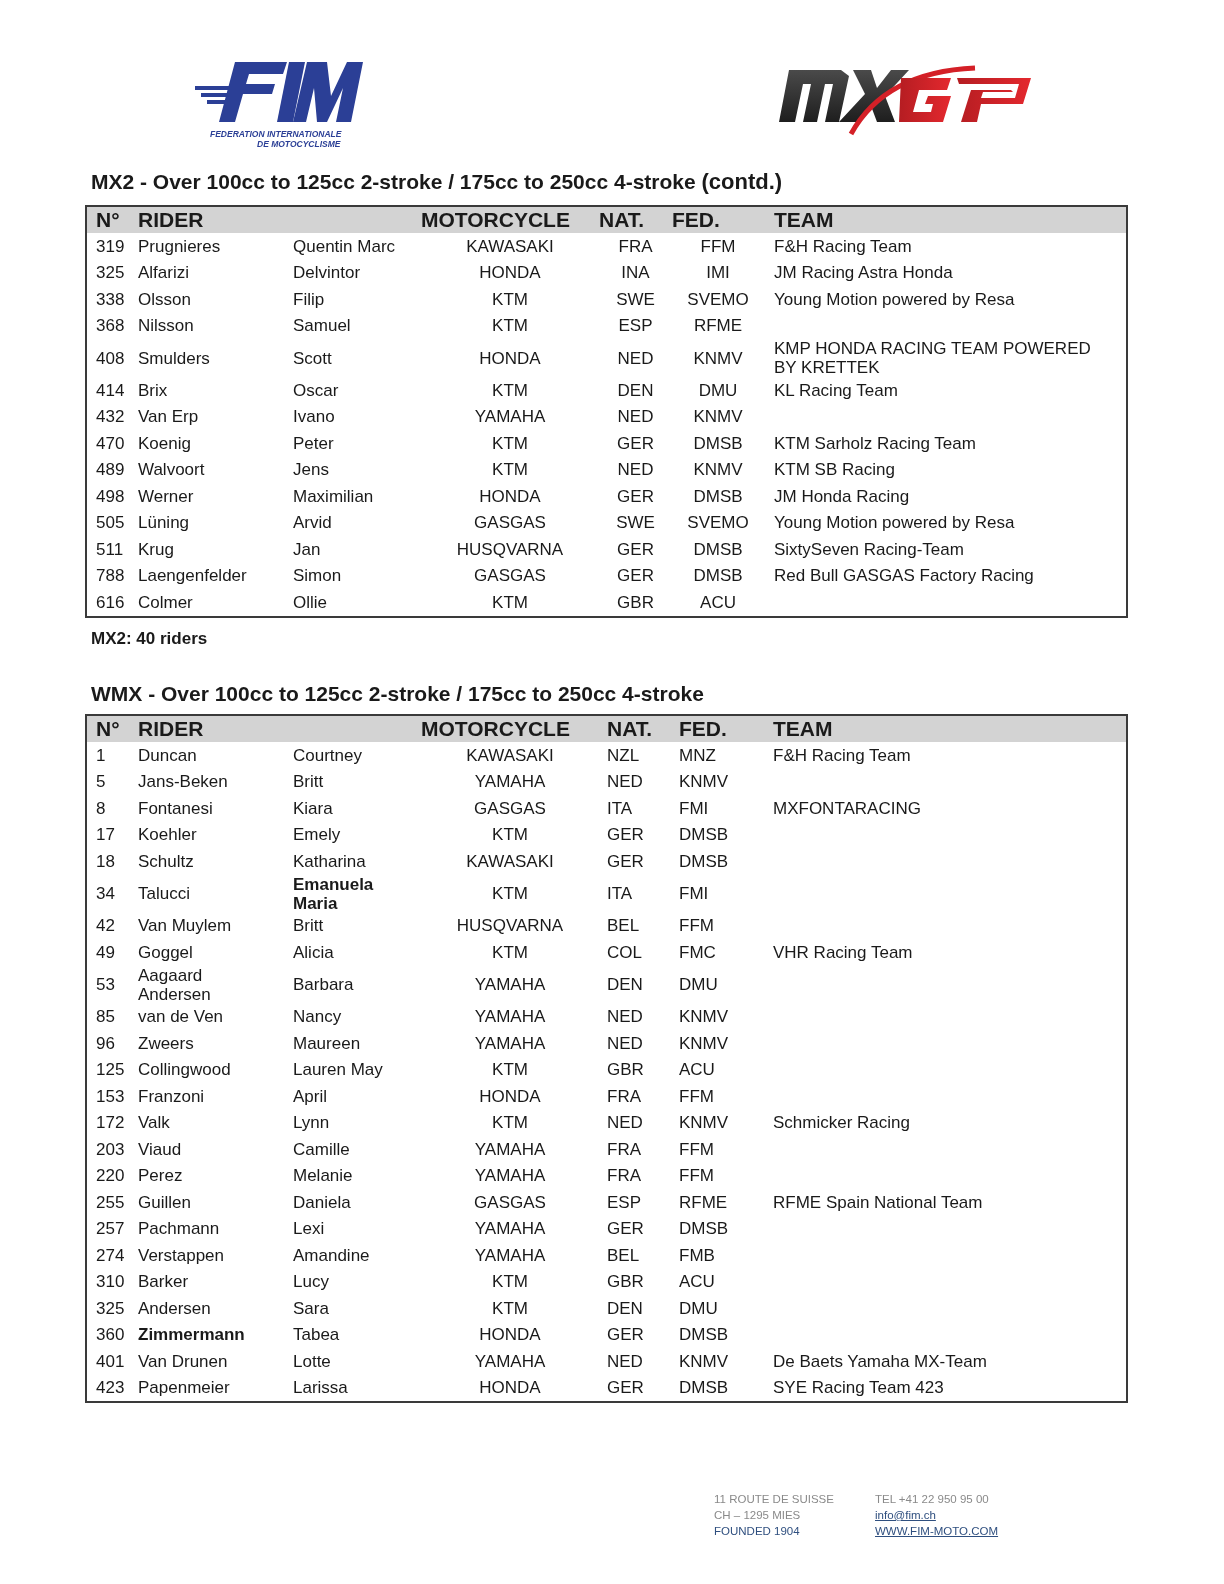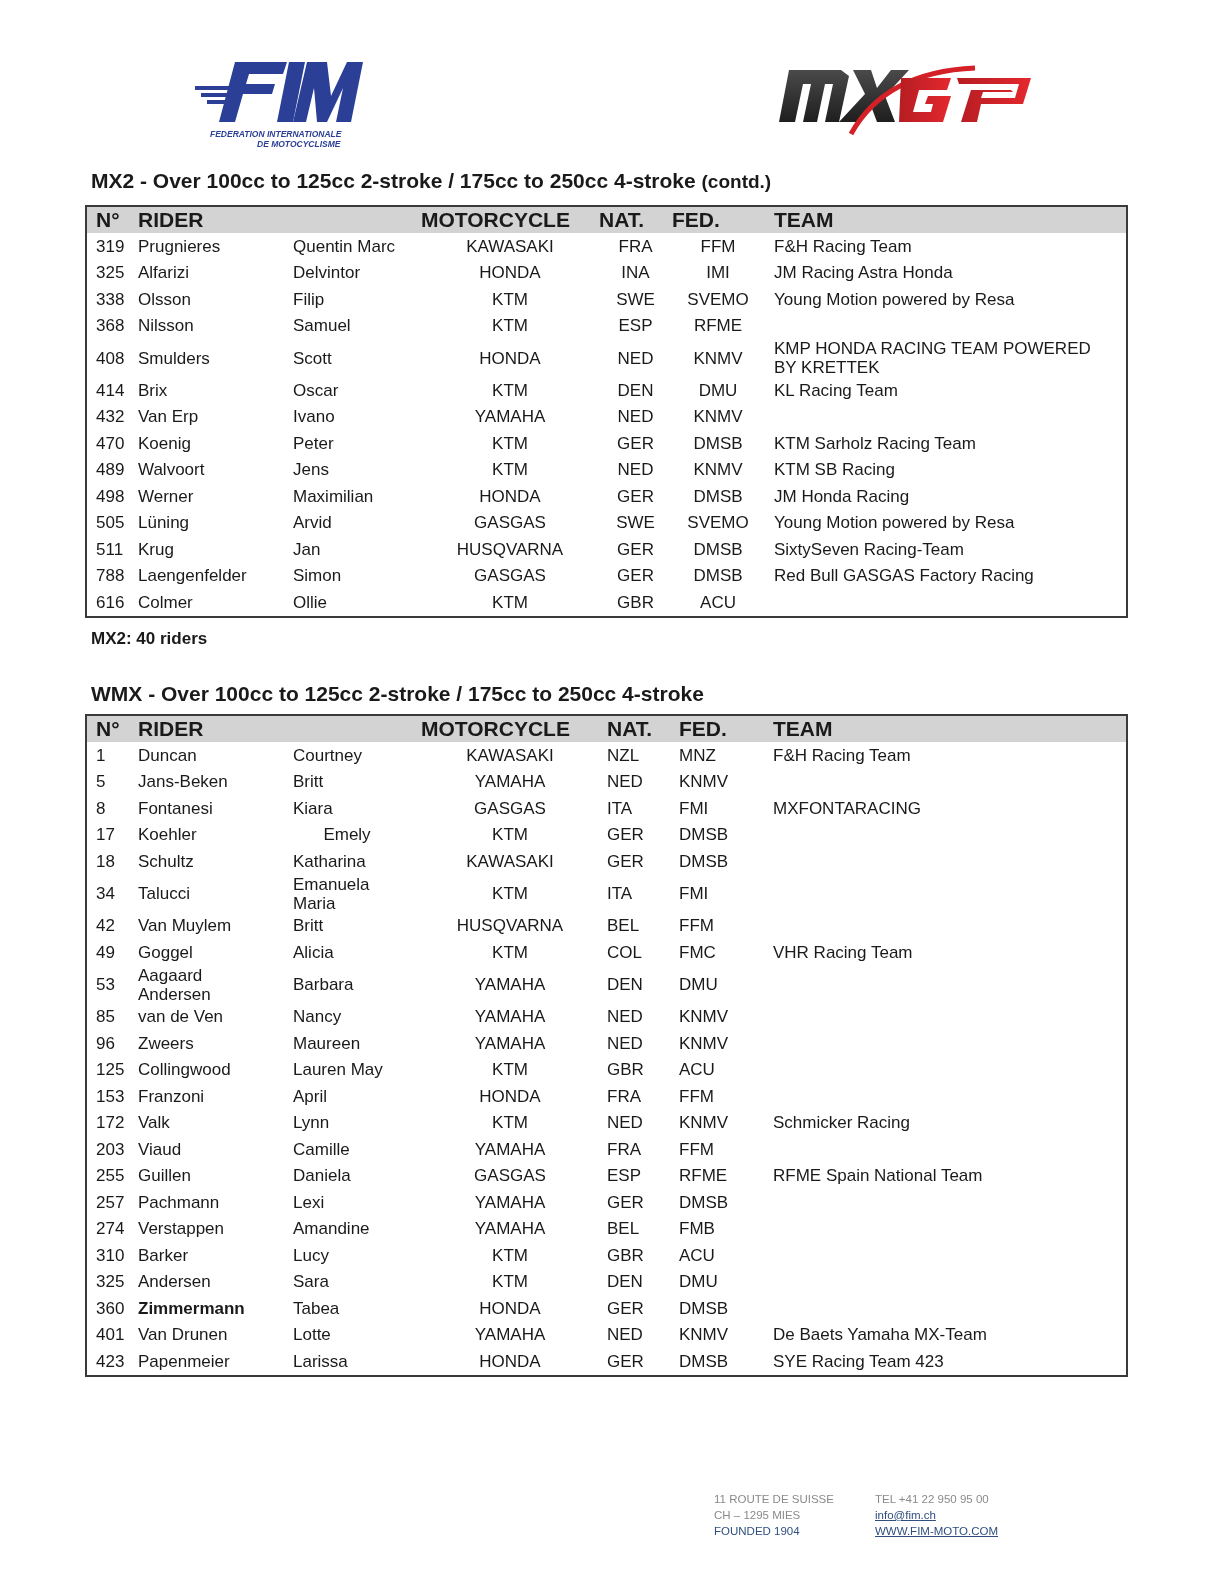--- a/index.html
+++ b/index.html
@@ -1,20 +1,20 @@
 <!DOCTYPE html>
 <html><head>
 <meta charset="utf-8">
 <style>
   html, body { margin:0; padding:0; background:#ffffff; }
   body { width:1224px; height:1584px; position:relative; font-family:"Liberation Sans", sans-serif; color:#1a1a1a; overflow:hidden; }
   .logo-fim { position:absolute; left:195px; top:58px; width:170px; height:92px; }
   .logo-mxgp { position:absolute; left:775px; top:62px; width:260px; height:78px; }
   .section-title { position:absolute; left:91px; font-weight:bold; font-size:21px; color:#1a1a1a; white-space:nowrap; }
-  .section-title .contd { font-size:19px; }
+  .section-title .contd { font-size:22px; }
   table.riders { position:absolute; left:85px; width:1043px; border-collapse:collapse; border:2px solid #3a3a3a; table-layout:fixed; }
   table.riders th { background:#d3d3d3; font-size:21px; font-weight:bold; text-align:left; height:26px; padding:0; line-height:26px; border-top:2px solid #3a3a3a; }
   table.riders td { font-size:17px; padding:0; vertical-align:middle; line-height:19px; }
   table.riders tr.row td { height:26.5px; }
   table.riders tr.tall td { height:38px; }
   .c-num { padding-left:9px !important; }
   .c-center { text-align:center; }
   .summary { position:absolute; left:91px; top:629px; font-size:17px; font-weight:bold; }
   .footer { position:absolute; top:1491px; font-family:"Liberation Sans", sans-serif; font-size:11.5px; line-height:16px; color:#8a8a8a; }
   .footer .blue { color:#2f4f7f; }
@@ -263,39 +263,39 @@
         <td style="padding-right: 20px;">Fontanesi</td>
         <td style="padding-right: 20px;">Kiara</td>
         <td class="c-center">GASGAS</td>
         <td style="padding-left:8px">ITA</td>
         <td style="padding-left:8px">FMI</td>
         <td style="padding-left:10px;padding-right:10px">MXFONTARACING</td>
       </tr>
       <tr class="row">
         <td class="c-num">17</td>
         <td style="padding-right: 20px;">Koehler</td>
-        <td style="padding-right: 20px; text-align: center;">Emely</td>
+        <td style="padding-right: 20px;">Emely</td>
         <td class="c-center">KTM</td>
         <td style="padding-left:8px">GER</td>
         <td style="padding-left:8px">DMSB</td>
         <td style="padding-left:10px;padding-right:10px"></td>
       </tr>
       <tr class="row">
         <td class="c-num">18</td>
         <td style="padding-right: 20px;">Schultz</td>
         <td style="padding-right: 20px;">Katharina</td>
         <td class="c-center">KAWASAKI</td>
         <td style="padding-left:8px">GER</td>
         <td style="padding-left:8px">DMSB</td>
         <td style="padding-left:10px;padding-right:10px"></td>
       </tr>
       <tr class="tall">
         <td class="c-num">34</td>
         <td style="padding-right: 20px;">Talucci</td>
-        <td style="padding-right: 20px;">Emanuela Maria</td>
+        <td style="padding-right: 20px; font-weight: bold;">Emanuela Maria</td>
         <td class="c-center">KTM</td>
         <td style="padding-left:8px">ITA</td>
         <td style="padding-left:8px">FMI</td>
         <td style="padding-left:10px;padding-right:10px"></td>
       </tr>
       <tr class="row">
         <td class="c-num">42</td>
         <td style="padding-right: 20px;">Van Muylem</td>
         <td style="padding-right: 20px;">Britt</td>
         <td class="c-center">HUSQVARNA</td>
@@ -363,20 +363,29 @@
         <td style="padding-right: 20px;">Lynn</td>
         <td class="c-center">KTM</td>
         <td style="padding-left:8px">NED</td>
         <td style="padding-left:8px">KNMV</td>
         <td style="padding-left:10px;padding-right:10px">Schmicker Racing</td>
       </tr>
       <tr class="row">
         <td class="c-num">203</td>
         <td style="padding-right: 20px;">Viaud</td>
         <td style="padding-right: 20px;">Camille</td>
+        <td class="c-center">YAMAHA</td>
+        <td style="padding-left:8px">FRA</td>
+        <td style="padding-left:8px">FFM</td>
+        <td style="padding-left:10px;padding-right:10px"></td>
+      </tr>
+      <tr class="row">
+        <td class="c-num">220</td>
+        <td style="padding-right: 20px;">Perez</td>
+        <td style="padding-right: 20px;">Melanie</td>
         <td class="c-center">YAMAHA</td>
         <td style="padding-left:8px">FRA</td>
         <td style="padding-left:8px">FFM</td>
         <td style="padding-left:10px;padding-right:10px"></td>
       </tr>
       <tr class="row">
         <td class="c-num">255</td>
         <td style="padding-right: 20px;">Guillen</td>
         <td style="padding-right: 20px;">Daniela</td>
         <td class="c-center">GASGAS</td>

